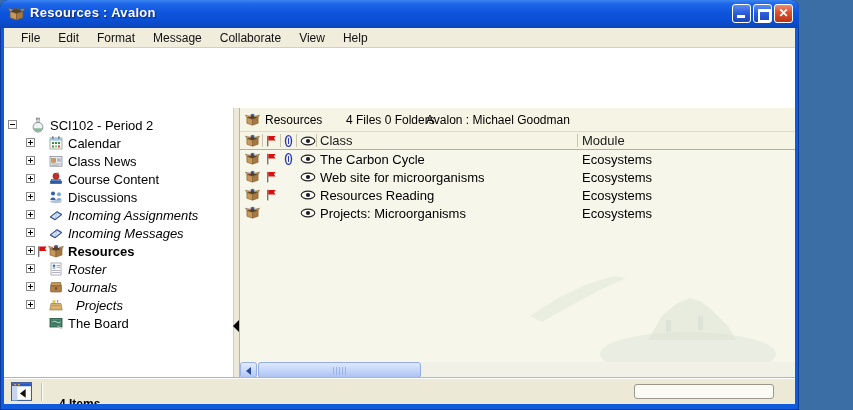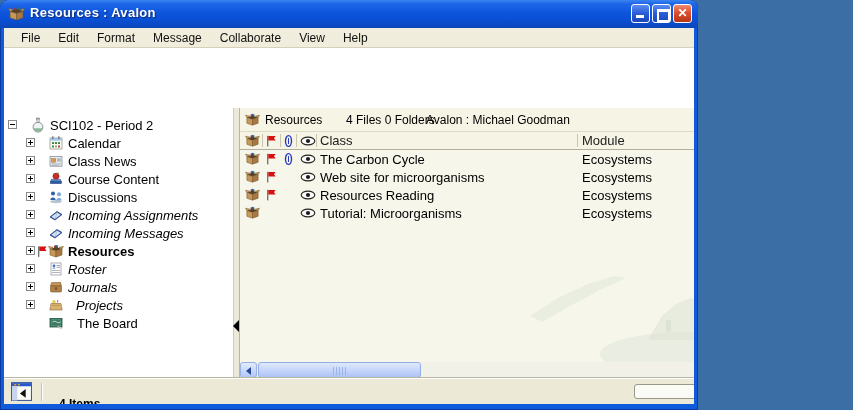--- a/index.html
+++ b/index.html
@@ -1,18 +1,18 @@
 <!DOCTYPE html>
 <html><head>
 <meta charset="utf-8">
 <style>
   html,body{margin:0;padding:0;background:#3a6ea5;}
   *{box-sizing:border-box;font-family:"Liberation Sans",sans-serif;}
 
-  .window{position:relative;width:698px;height:410px;background:#0f5bdc;
+  .window{position:relative;width:799px;height:410px;background:#0f5bdc;
     border-radius:8px 8px 0 0;overflow:hidden;box-shadow:inset 0 0 0 1px #0a3aa0;}
 
   
   .titlebar{position:absolute;left:0;top:0;right:0;height:28px;
     background:linear-gradient(180deg,#3a84f2 0%,#1e66e8 14%,#0d55dd 45%,#0a4fd4 72%,#0a46b8 100%);
     border-radius:8px 8px 0 0;}
   .title-icon{position:absolute;left:8px;top:5px;width:17px;height:17px;}
   .title-text{position:absolute;left:30px;top:5px;color:#fff;font-size:13px;font-weight:bold;
     text-shadow:1px 1px 1px #0a2a7a;letter-spacing:.3px;}
   .winbtns{position:absolute;right:6px;top:4px;display:flex;gap:2px;}
@@ -356,21 +356,21 @@
           <span class="pm plus" style="left:22px;"></span>
           <svg class="tico16" style="left:44px;">
               <use href="#projects"></use>
             </svg>
           <span class="tlbl italic" style="left:64px;margin-left:8px;">Projects</span>
         </div>
         <div class="trow" style="top:206px;">
           <svg class="tico16" style="left:44px;">
               <use href="#board"></use>
             </svg>
-          <span class="tlbl" style="left:73px;text-align:right;">The Board</span>
+          <span class="tlbl" style="left:64px;text-align:right;">The Board</span>
         </div>
       </div>
 
       <div class="divider">
         <div class="collapse-arrow"></div>
       </div>
 
       <div class="rightpanel">
 
         <div class="lheader">
@@ -455,21 +455,21 @@
           <span class="cell-name">Resources Reading</span>
           <span class="cell-module">Ecosystems</span>
         </div>
         <div class="frow" style="top:96px;">
           <svg class="cell-crate">
               <use href="#crate"></use>
             </svg>
           <svg class="cell-eye">
               <use href="#eye"></use>
             </svg>
-          <span class="cell-name">Tutorial: Microorganisms</span>
+          <span class="cell-name">Projects: Microorganisms</span>
           <span class="cell-module">Ecosystems</span>
         </div>
 
         <svg class="watermark" width="250" height="112">
           <polygon points="0,58 28,40 58,26 84,18 96,20 70,32 40,48 12,64" fill="#c2d4c6" opacity="0.45"></polygon>
           <ellipse cx="158" cy="96" rx="88" ry="22" fill="#ccd8cc" opacity="0.55"></ellipse>
           <polygon points="118,82 132,58 146,46 160,40 172,44 184,54 198,68 206,82" fill="#c2cfc2" opacity="0.5"></polygon>
           <rect x="136" y="62" width="5" height="12" fill="#bccabc" opacity="0.6"></rect>
           <rect x="168" y="58" width="5" height="14" fill="#bccabc" opacity="0.6"></rect>
         </svg>

